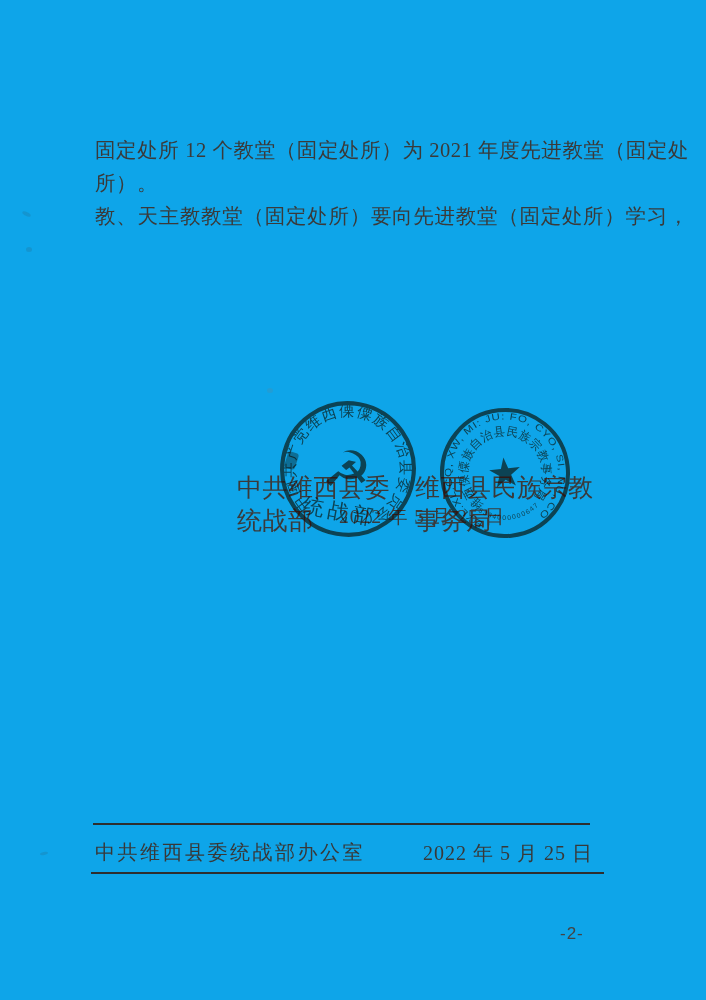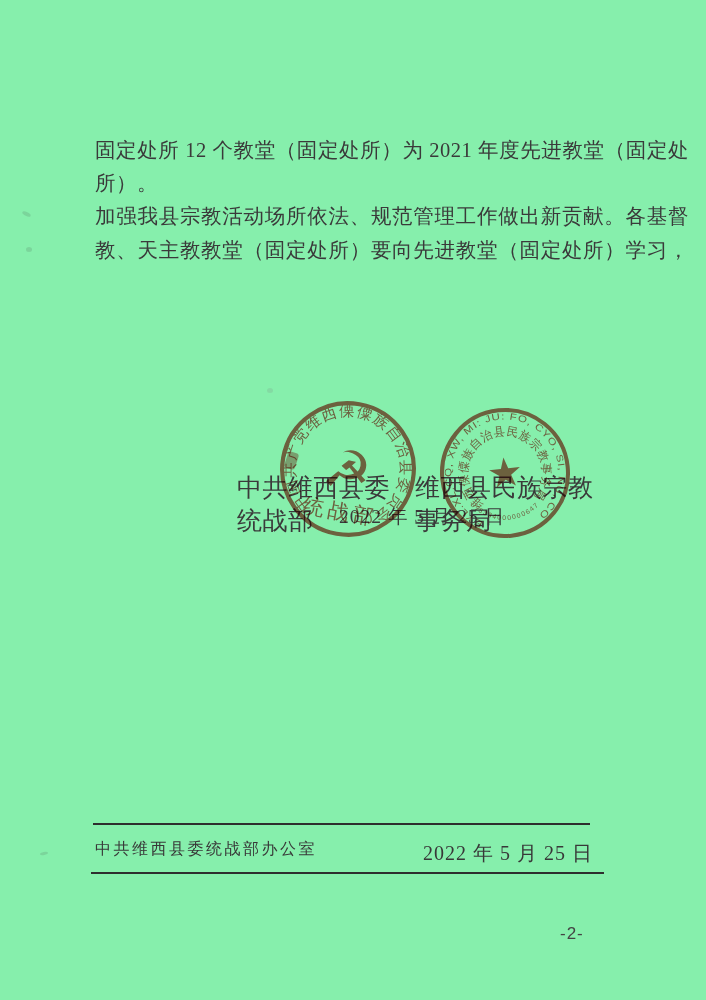--- a/index.html
+++ b/index.html
@@ -2,21 +2,21 @@
 <html><head>
 <meta charset="utf-8">
 <style>
   html,body{margin:0;padding:0;}
   body{
     width:706px;height:1000px;position:relative;overflow:hidden;
     background:#fcfcfb;
     font-family:"Liberation Serif","DejaVu Serif",serif;
     color:#3a3a3a;
   }
-  .page{position:absolute;inset:0;background:#86efac;padding-left:36px;}
+  .page{position:absolute;inset:0;background:#0ea5e9;padding-left:36px;}
 
   
   .bodytext{
     position:absolute;left:95px;top:134px;width:594px;
     font-size:20.5px;color:#3a3a3a;
   }
   .bline{
     height:33.2px;line-height:33.2px;white-space:nowrap;
     letter-spacing:0.5px;
     text-align:justify;text-align-last:justify;
@@ -44,21 +44,21 @@
     background:rgba(198,66,54,0.45);border-radius:3px;transform:rotate(18deg);
     z-index:3;mix-blend-mode:multiply;
   }
 
   
   .rule{position:absolute;background:#2e2e2e;height:2px;}
   .rule-top{left:93px;top:823px;width:497px;}
   .rule-bottom{left:91px;top:872px;width:513px;}
   .footer-issuer{
     position:absolute;left:95px;top:839px;
-    font-size:16px;letter-spacing:2.5px;color:#383838;white-space:nowrap;
+    font-size:20px;letter-spacing:2.5px;color:#383838;white-space:nowrap;
   }
   .footer-date{
     position:absolute;left:423px;top:840px;
     font-size:20px;letter-spacing:1px;color:#383838;white-space:nowrap;
   }
   .page-number{
     position:absolute;left:560px;top:924px;
     font-size:17px;letter-spacing:1px;color:#444;
     font-family:"Liberation Sans","DejaVu Sans",sans-serif;
   }
@@ -71,21 +71,20 @@
   .speck-4{left:267px;top:388px;width:6px;height:5px;background:rgba(120,120,120,0.18);}
 </style>
 </head>
 <body>
 
 <div class="page">
 
   <div class="bodytext">
     <div class="bline">固定处所 12 个教堂（固定处所）为 2021 年度先进教堂（固定处</div>
     <div class="bline short">所）。</div>
-    <div class="bline">加强我县宗教活动场所依法、规范管理工作做出新贡献。各基督</div>
     <div class="bline">教、天主教教堂（固定处所）要向先进教堂（固定处所）学习，</div>
   </div>
 
   <div class="sig-orgs">
     <span>中共维西县委统战部</span>
     <span>维西县民族宗教事务局</span>
   </div>
   <div class="sig-date">2022 年 5 月 25 日</div>
 
   <svg class="stamp stamp-left" viewBox="0 0 200 200">

